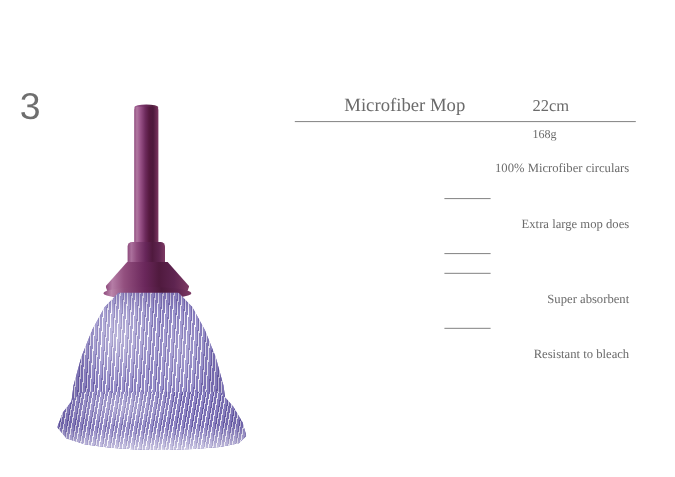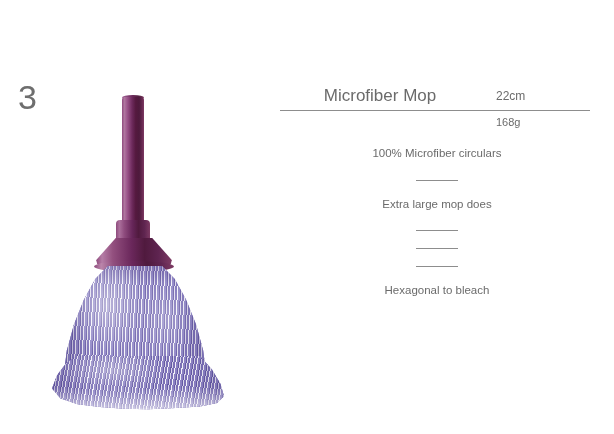--- a/index.html
+++ b/index.html
@@ -191,44 +191,45 @@
     background:
       radial-gradient(ellipse 45% 60% at 35% 25%, rgba(255,255,255,0.38) 0%, rgba(255,255,255,0) 72%),
       linear-gradient(180deg, rgba(255,255,255,0) 55%, rgba(255,255,255,0.55) 92%, rgba(255,255,255,0.9) 100%),
       linear-gradient(90deg, rgba(60,45,110,0.22) 0%, rgba(255,255,255,0) 22%,
                              rgba(255,255,255,0) 78%, rgba(60,45,110,0.20) 100%);
   }
 
   
   .spec-panel {
     position: absolute;
-    left: 280px;
+    left: 268px;
     top: 86px;
     width: 314px;
+    font-family: Liberation Serif, serif;
   }
   .spec-header {
     position: relative;
     height: 48px;
   }
   .spec-title {
     position: absolute;
     left: 0;
     top: 0;
     width: 200px;
     text-align: center;
     font-size: 17px;
     font-weight: 400;
     color: #6b6b6b;
     white-space: nowrap;
   }
   .spec-measure {
     position: absolute;
     left: 216px;
     top: 4px;
-    font-size: 12px;
+    font-size: 15px;
     color: #6b6b6b;
     line-height: 1;
   }
   .spec-weight {
     position: absolute;
     left: 216px;
     top: 31px;
     font-size: 11px;
     color: #6b6b6b;
     line-height: 1;
@@ -239,21 +240,21 @@
     top: 24px;
     width: 310px;
     height: 1px;
     background: #8d8d8d;
   }
 
   .feature-list {
     margin-top: 12px;
   }
   .feature-item {
-    text-align: center;
+    text-align: right;
     font-size: 11.5px;
     color: #6b6b6b;
     line-height: 1.38;
     padding: 0 10px;
   }
   .feature-divider {
     width: 42px;
     height: 1px;
     background: #8d8d8d;
     margin: 17px auto 16px auto;
@@ -292,21 +293,22 @@
 
       <div class="feature-divider first"></div>
 
       <div class="feature-item">Extra large mop does</div>
 
       <div class="feature-divider"></div>
 
 
       <div class="feature-divider"></div>
 
+      <div class="feature-item">Super absorbent</div>
 
       <div class="feature-divider"></div>
 
-      <div class="feature-item">Hexagonal to bleach</div>
+      <div class="feature-item">Resistant to bleach</div>
 
     </div>
   </div>
 
 </div>
 
 </body></html>

